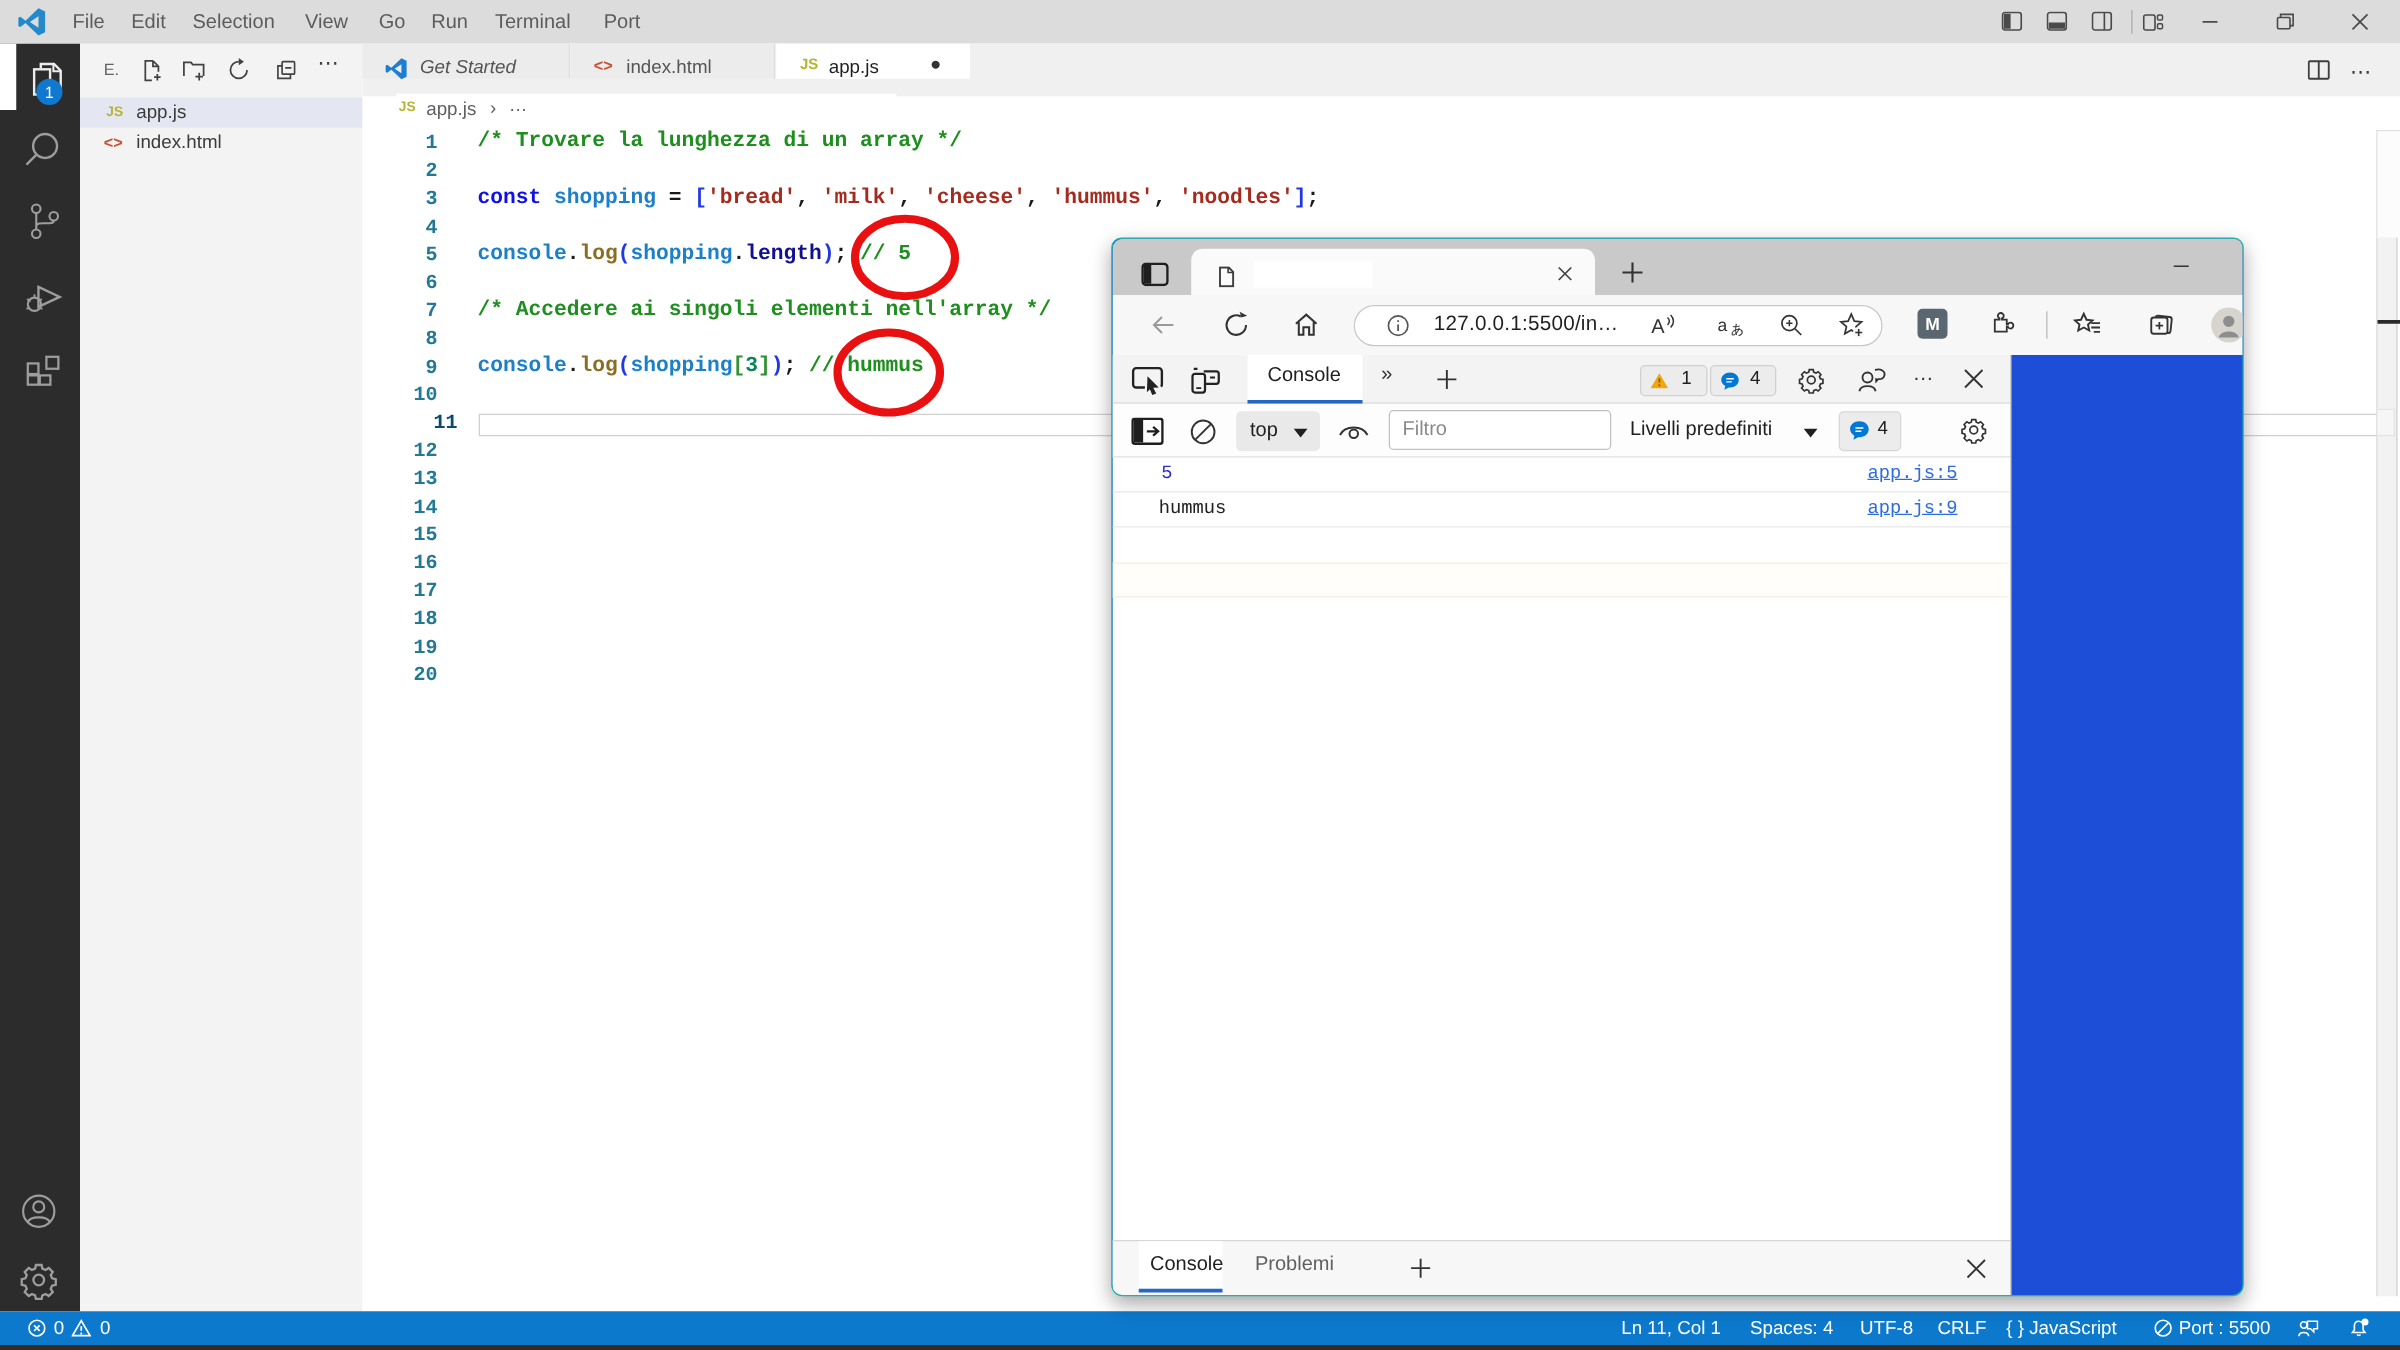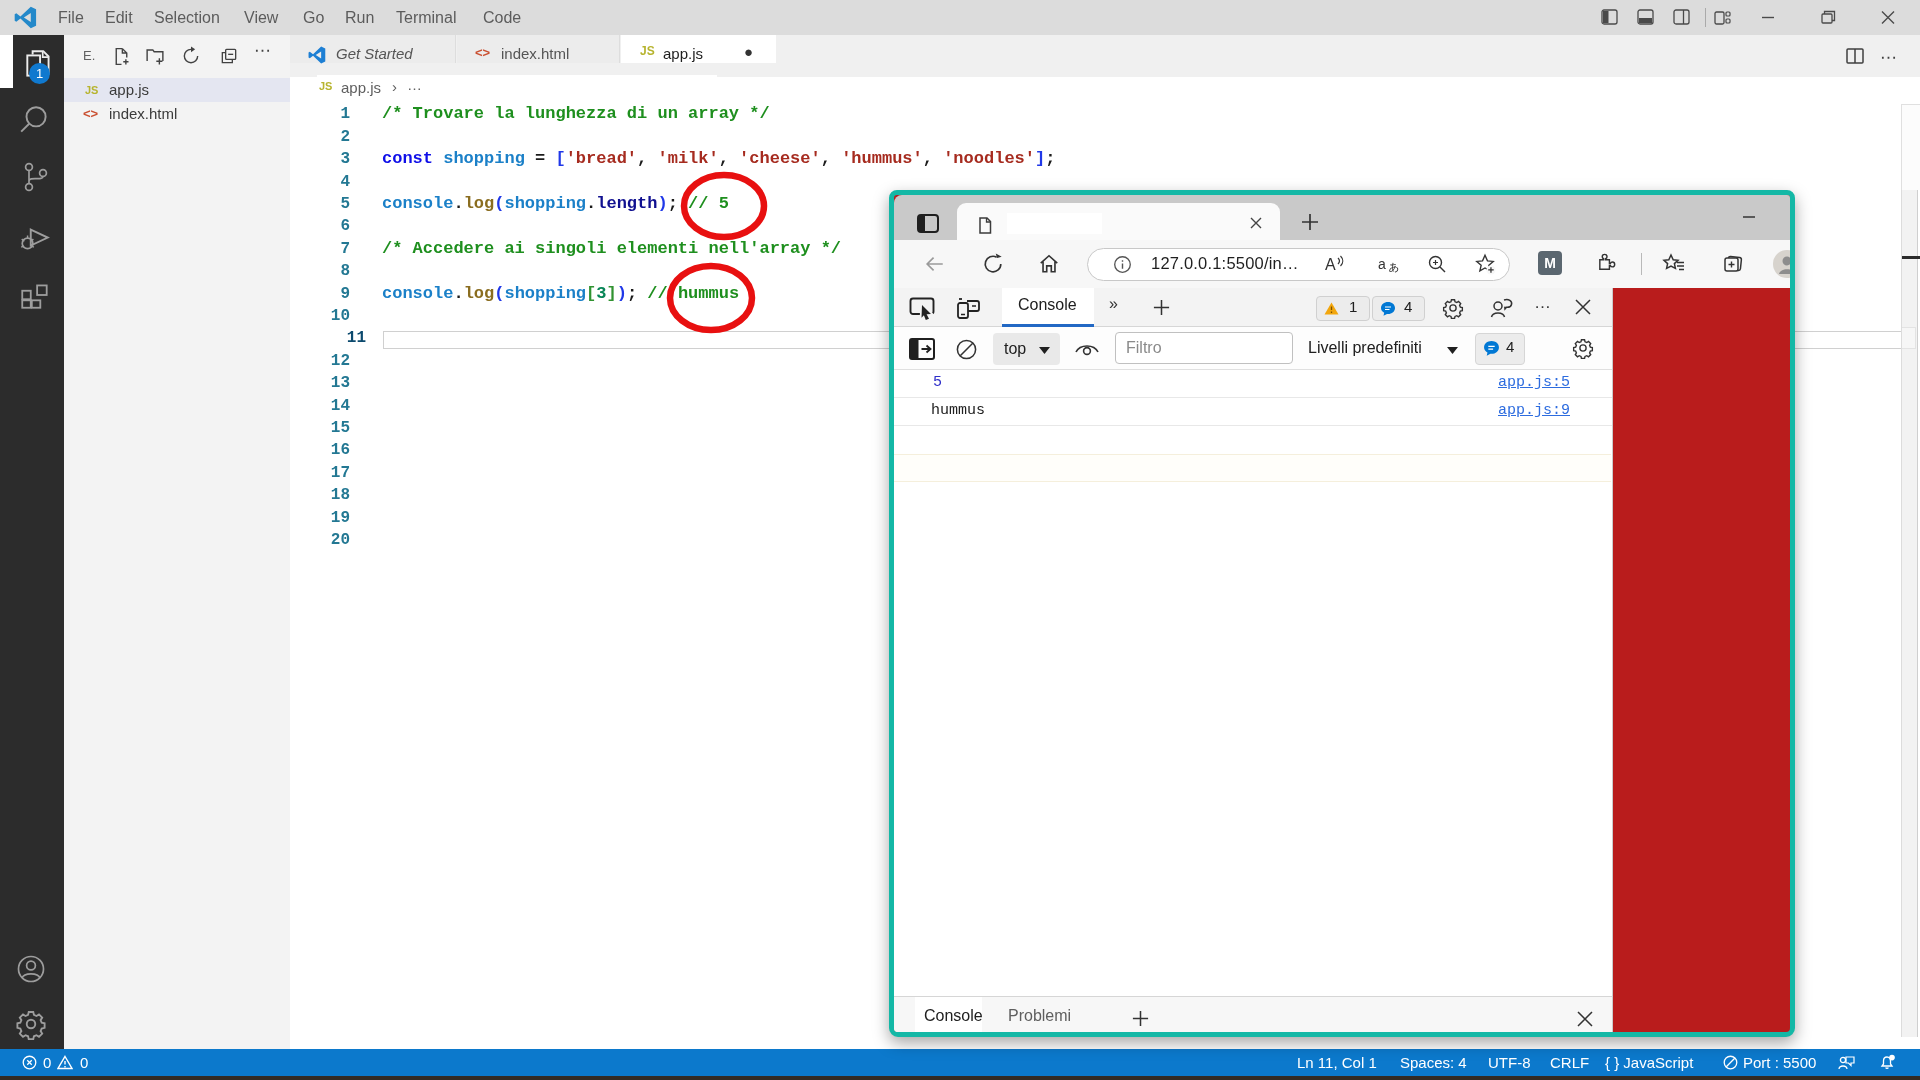--- a/index.html
+++ b/index.html
@@ -22,21 +22,21 @@
   
   .codeline { position:absolute; font-family:"Liberation Mono", monospace; font-size:17px;
     font-weight:700; white-space:pre; line-height:22.4px; }
   .lnum { position:absolute; width:60px; text-align:right; font-family:"Liberation Mono", monospace;
     font-size:16px; font-weight:700; color:#237893; line-height:22.4px; }
   .cmt { color:#1e8f1e; } .kw { color:#0f0fe8; } .vr { color:#1b80c8; }
   .fn { color:#8a6d20; } .st { color:#a62b1f; } .pr { color:#101090; } .pl { color:#1a1a1a; }
   .num { color:#098658; } .br1 { color:#2038e8; } .br2 { color:#319331; }
   
   #edge { left:889px; top:190px; width:906px; height:847px; border-radius:8px 8px 9px 9px;
-    box-shadow:0 6px 16px rgba(0,0,0,.35); background:#b91c1c; border:5px solid #14b8a6; overflow:hidden; }
+    box-shadow:0 6px 16px rgba(0,0,0,.35); background:#1d4ed8; border:1px solid #14b8a6; overflow:hidden; }
   #edgetitle { position:absolute; left:0; top:0; width:998px; height:45px; background:#c9c9c9;
     border-radius:8px 8px 0 0; }
   #edgenav { position:absolute; left:0; top:45px; width:998px; height:48px; background:#f7f7f7; }
   #devtools { position:absolute; left:0; top:93px; width:719px; height:754px; background:#fff;
     border-right:1px solid #ccc; }
   #dtrow1 { position:absolute; left:0; top:0; width:718px; height:39px; background:#f3f3f3;
     border-bottom:1px solid #d6d6d6; }
   #dtrow2 { position:absolute; left:0; top:39px; width:718px; height:43px; background:#fdfdfd;
     border-bottom:1px solid #e0e0e0; }
   #drawer { position:absolute; left:0; top:708px; width:718px; height:45px; background:#f7f7f7;
@@ -52,21 +52,21 @@
   <svg style="position:absolute;left:14px;top:6px" width="23" height="23" viewBox="0 0 100 100">
     <path fill="#2489ca" d="M96 14 L73 3 L28 46 L10 32 L3 36 L3 64 L10 68 L28 54 L73 97 L96 86 Z M73 30 L73 70 L43 50 Z"></path>
   </svg>
   <div class="menuitem" style="left:58px">File</div>
   <div class="menuitem" style="left:105px">Edit</div>
   <div class="menuitem" style="left:154px">Selection</div>
   <div class="menuitem" style="left:244px">View</div>
   <div class="menuitem" style="left:303px">Go</div>
   <div class="menuitem" style="left:345px">Run</div>
   <div class="menuitem" style="left:396px">Terminal</div>
-  <div class="menuitem" style="left:483px">Code</div>
+  <div class="menuitem" style="left:483px">Port</div>
   <svg style="position:absolute;left:1601px;top:9px" width="18" height="17" viewBox="0 0 18 17">
     <rect x="1" y="1" width="15" height="14" rx="2" fill="none" stroke="#4a4a4a" stroke-width="1.3"></rect>
     <rect x="2" y="2" width="5.5" height="12" fill="#4a4a4a"></rect>
   </svg>
   <svg style="position:absolute;left:1637px;top:9px" width="18" height="17" viewBox="0 0 18 17">
     <rect x="1" y="1" width="15" height="14" rx="2" fill="none" stroke="#4a4a4a" stroke-width="1.3"></rect>
     <rect x="2" y="9" width="13" height="5" fill="#4a4a4a"></rect>
   </svg>
   <svg style="position:absolute;left:1673px;top:9px" width="18" height="17" viewBox="0 0 18 17">
     <rect x="1" y="1" width="15" height="14" rx="2" fill="none" stroke="#4a4a4a" stroke-width="1.3"></rect>

